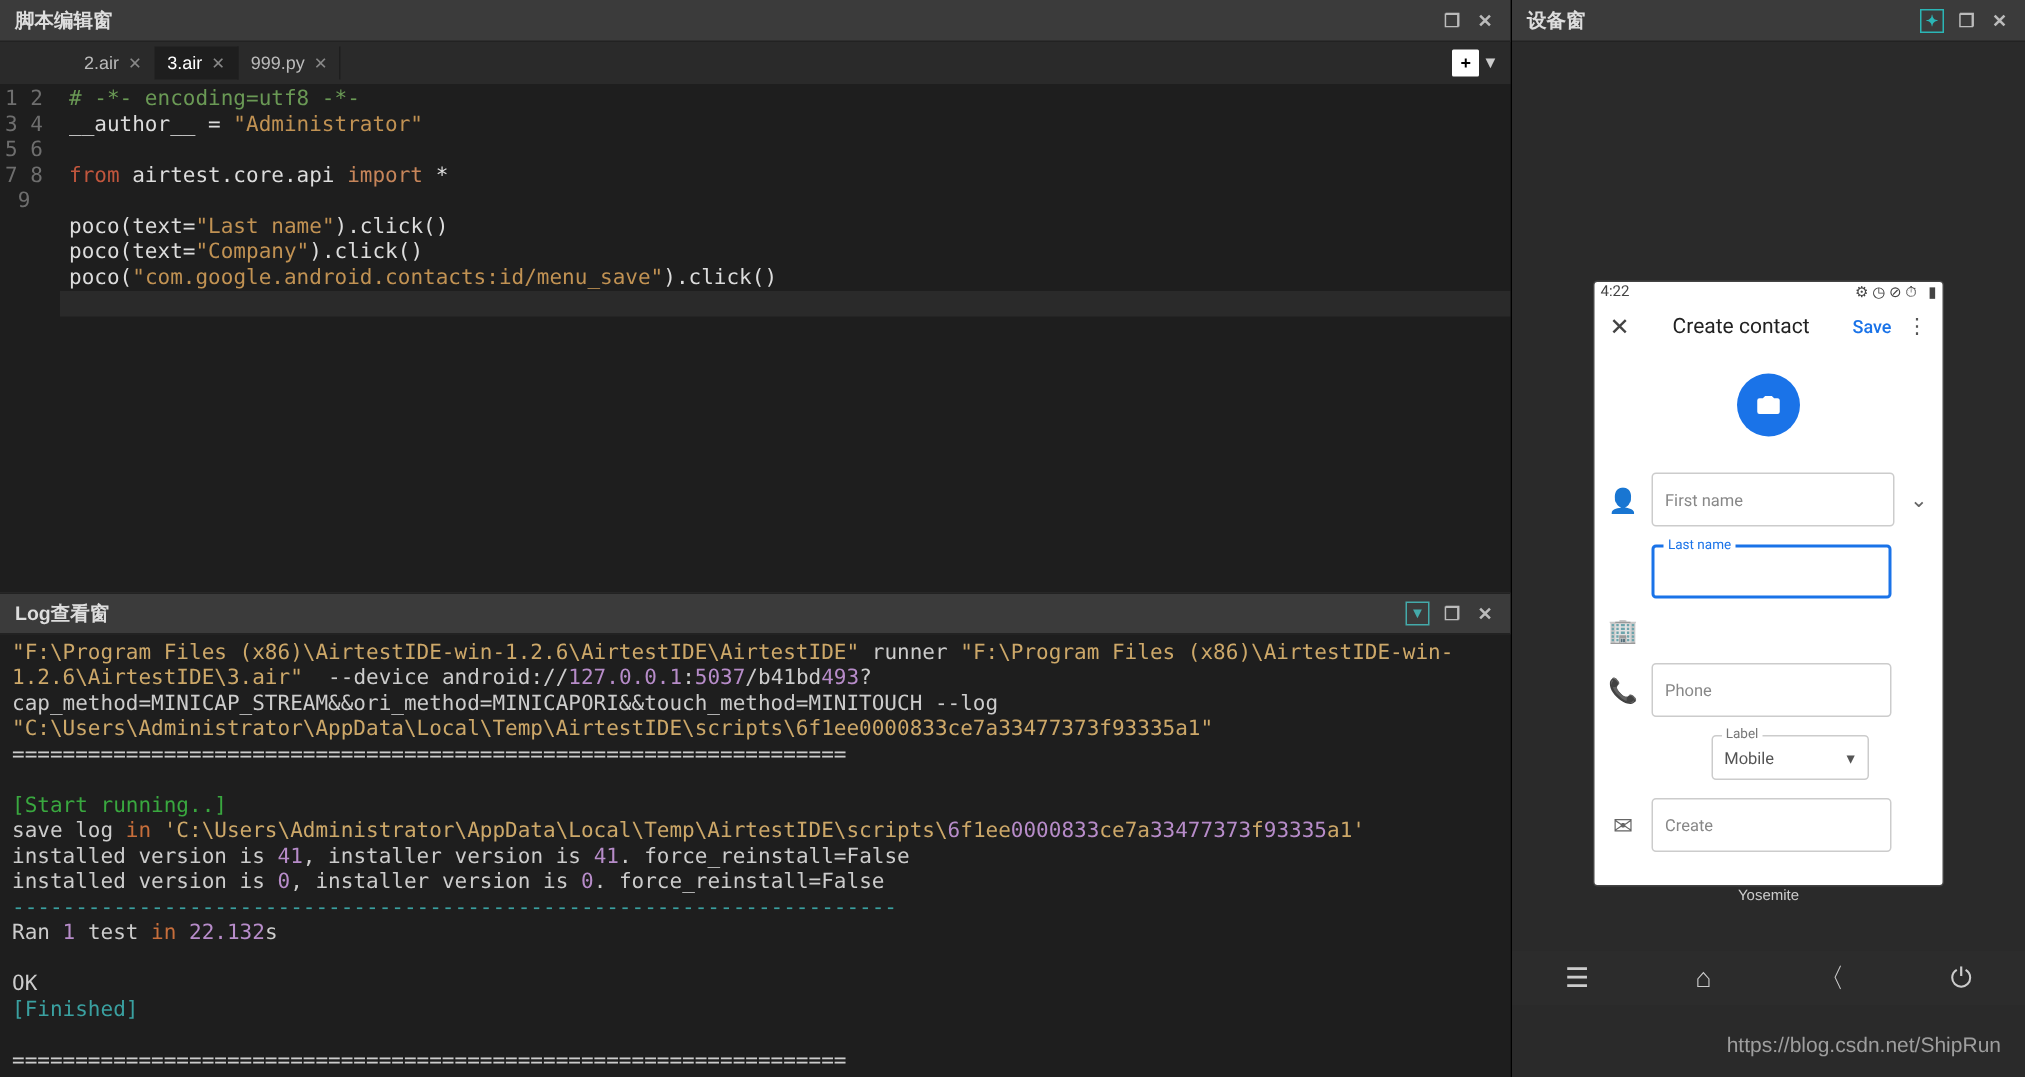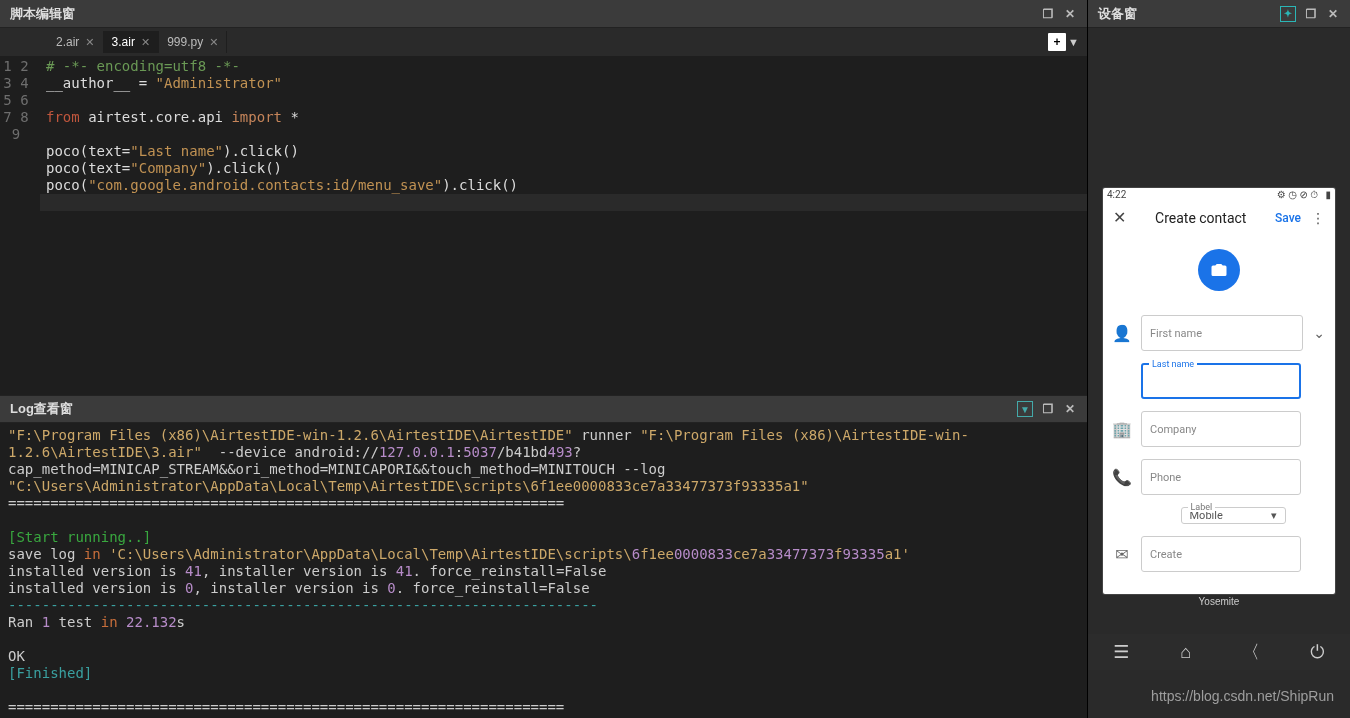--- a/index.html
+++ b/index.html
@@ -6,21 +6,21 @@
 body {
   width: 1350px;
   height: 718px;
   background: #1e1e1e;
   font-family: "Segoe UI", Arial, sans-serif;
   font-size: 13px;
   color: #ccc;
   display: flex;
   overflow: hidden;
 }
-.left-pane { width: 1088px; display: flex; flex-direction: column; border-right: 1px solid #000; }
+.left-pane { width: 1008px; display: flex; flex-direction: column; border-right: 1px solid #000; }
 .right-pane { flex: 1; display: flex; flex-direction: column; background: #2b2b2b; }
 
 
 .titlebar {
   height: 28px;
   background: #3b3b3b;
   display: flex;
   align-items: center;
   padding: 0 10px;
   font-weight: bold;
@@ -77,21 +77,21 @@
 .phone-appbar .more { color:#555; }
 .phone-scroll { padding: 6px 10px 10px; display:flex; flex-direction:column; align-items:center; }
 .camera-btn { width: 42px; height: 42px; border-radius: 50%; background:#1a73e8; display:flex; align-items:center; justify-content:center; margin: 10px auto 24px; }
 .camera-btn svg { width:18px; height:18px; fill:#fff; }
 .field-row { display:flex; align-items:center; width:100%; gap:10px; margin-bottom: 12px; }
 .field-icon { width: 18px; color:#666; font-size:16px; display:flex; justify-content:center; }
 .field-box { flex:1; border:1px solid #ccc; border-radius:3px; height: 36px; display:flex; align-items:center; padding:0 8px; font-size:11px; color:#888; position:relative; }
 .field-box.focused { border:2px solid #1a73e8; }
 .field-box .hint { position:absolute; top:-6px; left:6px; background:#fff; padding:0 3px; font-size:9px; color:#1a73e8; }
 .expand-chev { color:#666; font-size:14px; cursor:pointer; }
-.label-select { width: 105px; border:1px solid #ccc; border-radius:3px; height: 17px; display:flex; align-items:center; justify-content:space-between; padding:0 8px; font-size:11px; color:#555; margin-left:28px; position:relative;}
+.label-select { width: 105px; border:1px solid #ccc; border-radius:3px; height: 30px; display:flex; align-items:center; justify-content:space-between; padding:0 8px; font-size:11px; color:#555; margin-left:28px; position:relative;}
 .label-select .hint { position:absolute; top:-6px; left:6px; background:#fff; padding:0 3px; font-size:9px; color:#777; }
 .device-name { font-size:10px; color:#ccc; margin-top:2px; }
 
 .device-nav { height: 36px; background:#2c2c2c; display:flex; align-items:center; justify-content:space-around; color:#ccc; font-size:18px; margin-top:auto; margin-bottom:48px; width:100%; }
 .device-nav div { cursor:pointer; }
 
 .watermark { position:absolute; bottom:14px; right:16px; color:#9e9e9e; font-size:14px; font-family: Arial, sans-serif; }
 
 .wrench-icon { width:16px; height:16px; border:1px solid #2bb6b6; color:#2bb6b6; display:flex; align-items:center; justify-content:center; font-size:10px; }
 </style>
@@ -217,23 +217,20 @@
         <div class="field-row">
           <div class="field-icon"></div>
           <div class="field-box focused">
             <span class="hint">Last name</span>
           </div>
           <div style="width:14px"></div>
         </div>
 
         <div class="field-row">
           <div class="field-icon">🏢</div>
-          <div class="field-box">
-              <span>Company</span>
-            </div>
           <div style="width:14px"></div>
         </div>
 
         <div class="field-row">
           <div class="field-icon">📞</div>
           <div class="field-box">
               <span>Phone</span>
             </div>
           <div style="width:14px"></div>
         </div>

